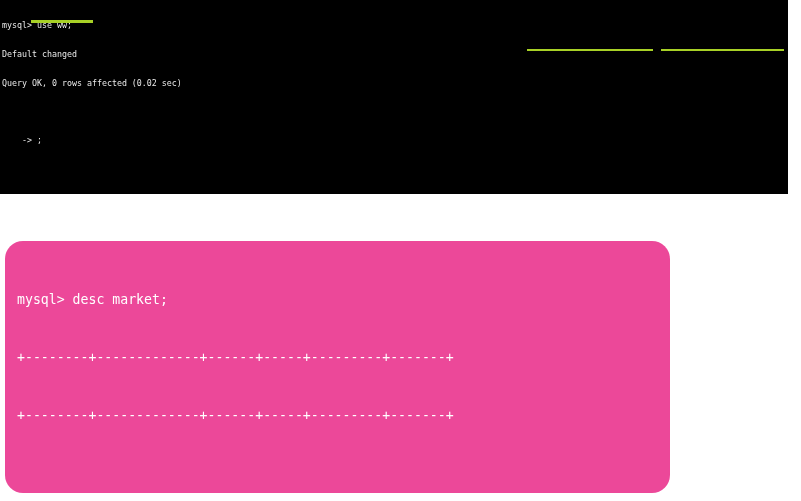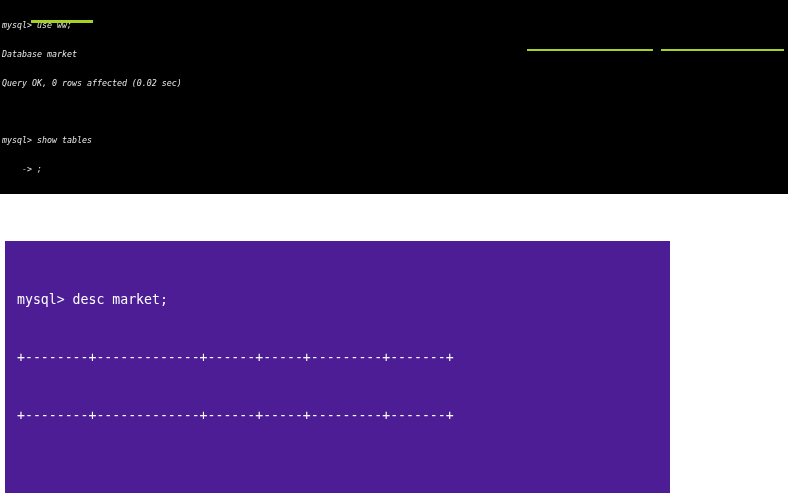--- a/index.html
+++ b/index.html
@@ -29,38 +29,38 @@
     padding: 2px 0 0 2px;
     box-sizing: border-box;
     white-space: pre;
     overflow: hidden;
     letter-spacing: 0px;
   }
   #term-top .line {
     height: 9.6px;
     position: relative;
     white-space: pre;
-    font-style: italic;
   }
 
   
   #term-bottom {
     position: absolute;
     left: 5px;
     top: 241px;
     width: 665px;
     height: 252px;
-    background: #4c1d95;
+    background: #ec4899;
     color: #ffffff;
     font-size: 13.2px;
     line-height: 19.4px;
     padding: 10px 0 0 12px;
     box-sizing: border-box;
     white-space: pre;
     overflow: hidden;
+    border-radius: 18px;
   }
   #term-bottom .line {
     height: 19.4px;
     white-space: pre;
   }
 
   
   .hl {
     position: absolute;
     background: #a8d126;
@@ -71,24 +71,23 @@
   }
   #hl-db      { left: 31px;  top: 20.4px; width: 62px; }
   #hl-passwd  { left: 527px; top: 48.6px; width: 126px; }
   #hl-primary { left: 661px; top: 48.6px; width: 123px; }
 </style>
 </head>
 <body>
 
 <div id="term-top">
   <div class="line">mysql&gt; use ww;</div>
-  <div class="line">Database market</div>
+  <div class="line">Default changed</div>
   <div class="line">Query OK, 0 rows affected (0.02 sec)</div>
   <div class="line"></div>
-  <div class="line">mysql&gt; show tables</div>
   <div class="line">    -&gt; ;</div>
   
   
   
   
   
   
 </div>
 
 <div class="hl" id="hl-db" style="background: rgb(168, 209, 38);"></div>

